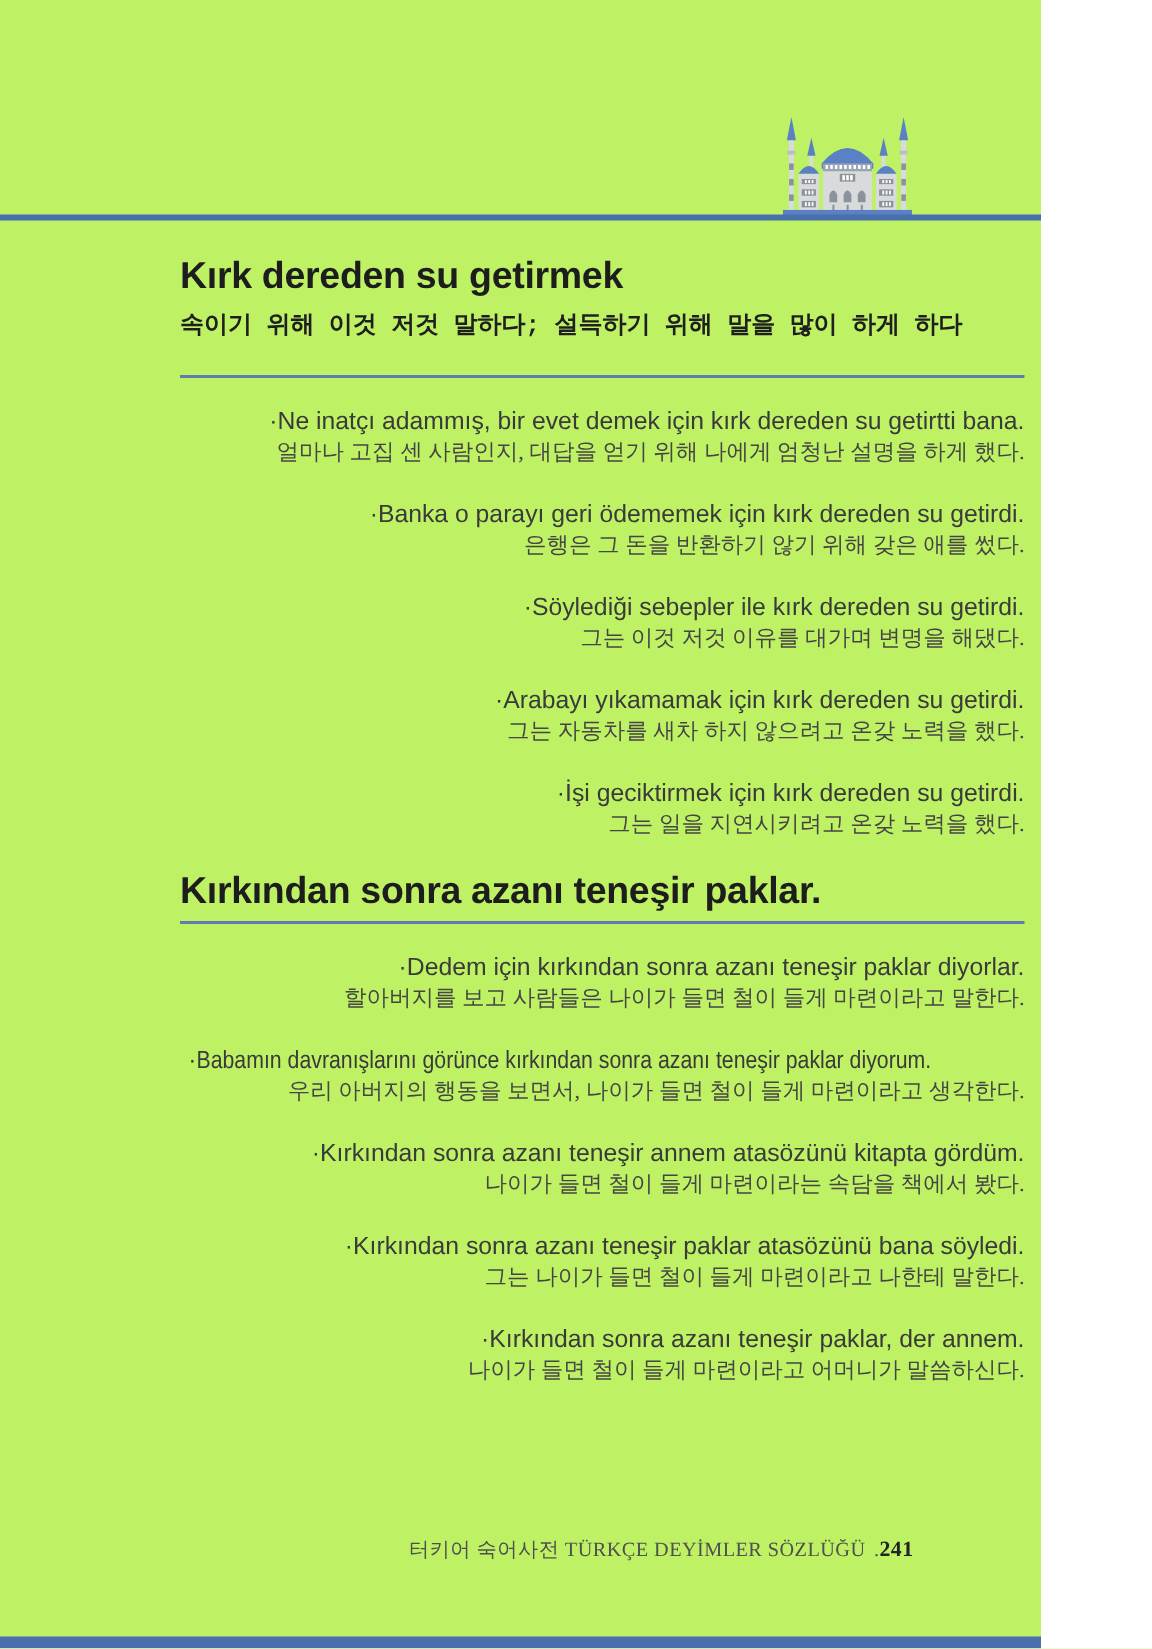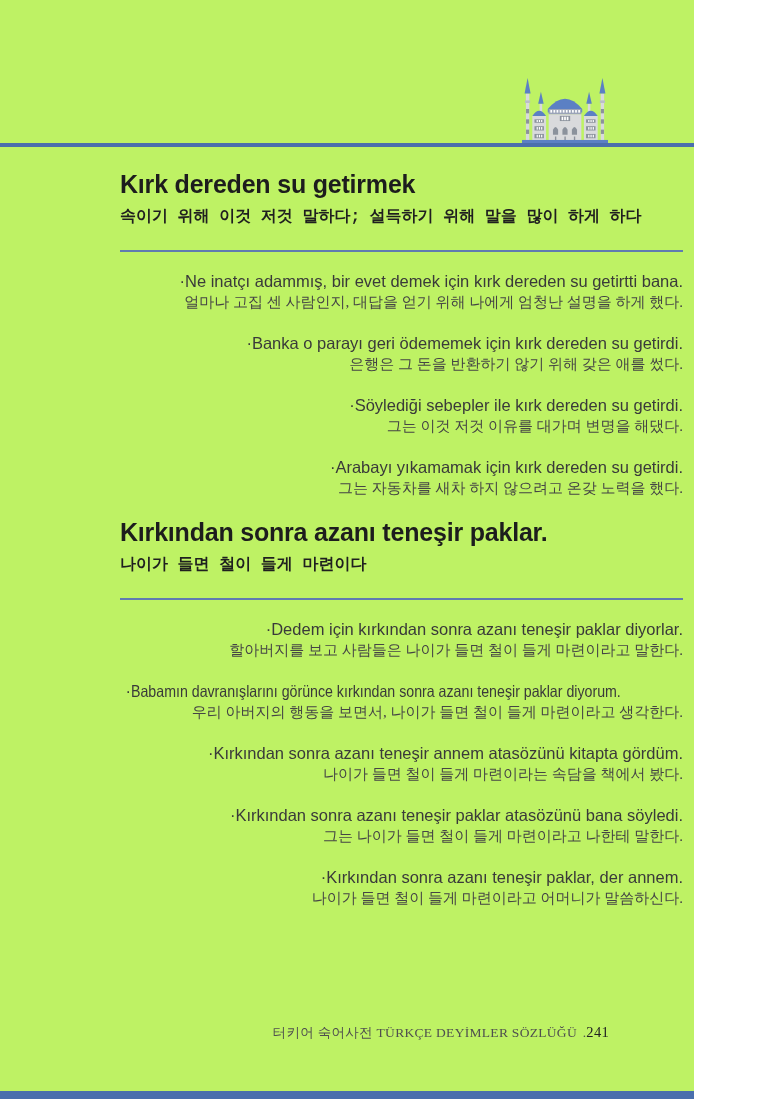--- a/index.html
+++ b/index.html
@@ -54,21 +54,21 @@
     white-space:nowrap;
   }
   .section-2{}
   
   .footer{
     position:absolute;top:1024px;right:85px;
     font-size:13.5px;color:#4f4f4f;letter-spacing:0.3px;
     font-family:"Liberation Serif","DejaVu Serif",serif;
     white-space:nowrap;
   }
-  .footer .pagenum{font-weight:400;color:#222;font-size:14.5px;}
+  .footer .pagenum{font-weight:700;color:#222;font-size:14.5px;}
   .footer .dot{margin-left:2px;}
   
   .bottom-bar{
     position:absolute;left:0;bottom:0;width:768px;height:8px;
     background:#4a6fad;
   }
 </style>
 </head>
 <body>
 
@@ -187,27 +187,30 @@
         <div class="entry">
           <div class="tr-line"><span class="bullet">·</span><span class="tr-text">Söylediği sebepler ile kırk dereden su getirdi.</span></div>
           <div class="ko-line">그는 이것 저것 이유를 대가며 변명을 해댔다.</div>
         </div>
 
         <div class="entry">
           <div class="tr-line"><span class="bullet">·</span><span class="tr-text">Arabayı yıkamamak için kırk dereden su getirdi.</span></div>
           <div class="ko-line">그는 자동차를 새차 하지 않으려고 온갖 노력을 했다.</div>
         </div>
 
+        <div class="entry">
+          <div class="tr-line"><span class="bullet">·</span><span class="tr-text">İşi geciktirmek için kırk dereden su getirdi.</span></div>
+          <div class="ko-line">그는 일을 지연시키려고 온갖 노력을 했다.</div>
+        </div>
 
       </div>
     </section>
 
     <section class="section-2">
       <h1 class="idiom-title">Kırkından sonra azanı teneşir paklar.</h1>
-      <h2 class="idiom-meaning">나이가 들면 철이 들게 마련이다</h2>
       <hr class="section-rule">
       <div class="entries">
 
         <div class="entry">
           <div class="tr-line"><span class="bullet">·</span><span class="tr-text">Dedem için kırkından sonra azanı teneşir paklar diyorlar.</span></div>
           <div class="ko-line">할아버지를 보고 사람들은 나이가 들면 철이 들게 마련이라고 말한다.</div>
         </div>
 
         <div class="entry condensed">
           <div class="tr-line"><span class="bullet">·</span><span class="tr-text">Babamın davranışlarını görünce kırkından sonra azanı teneşir paklar diyorum.</span></div>

